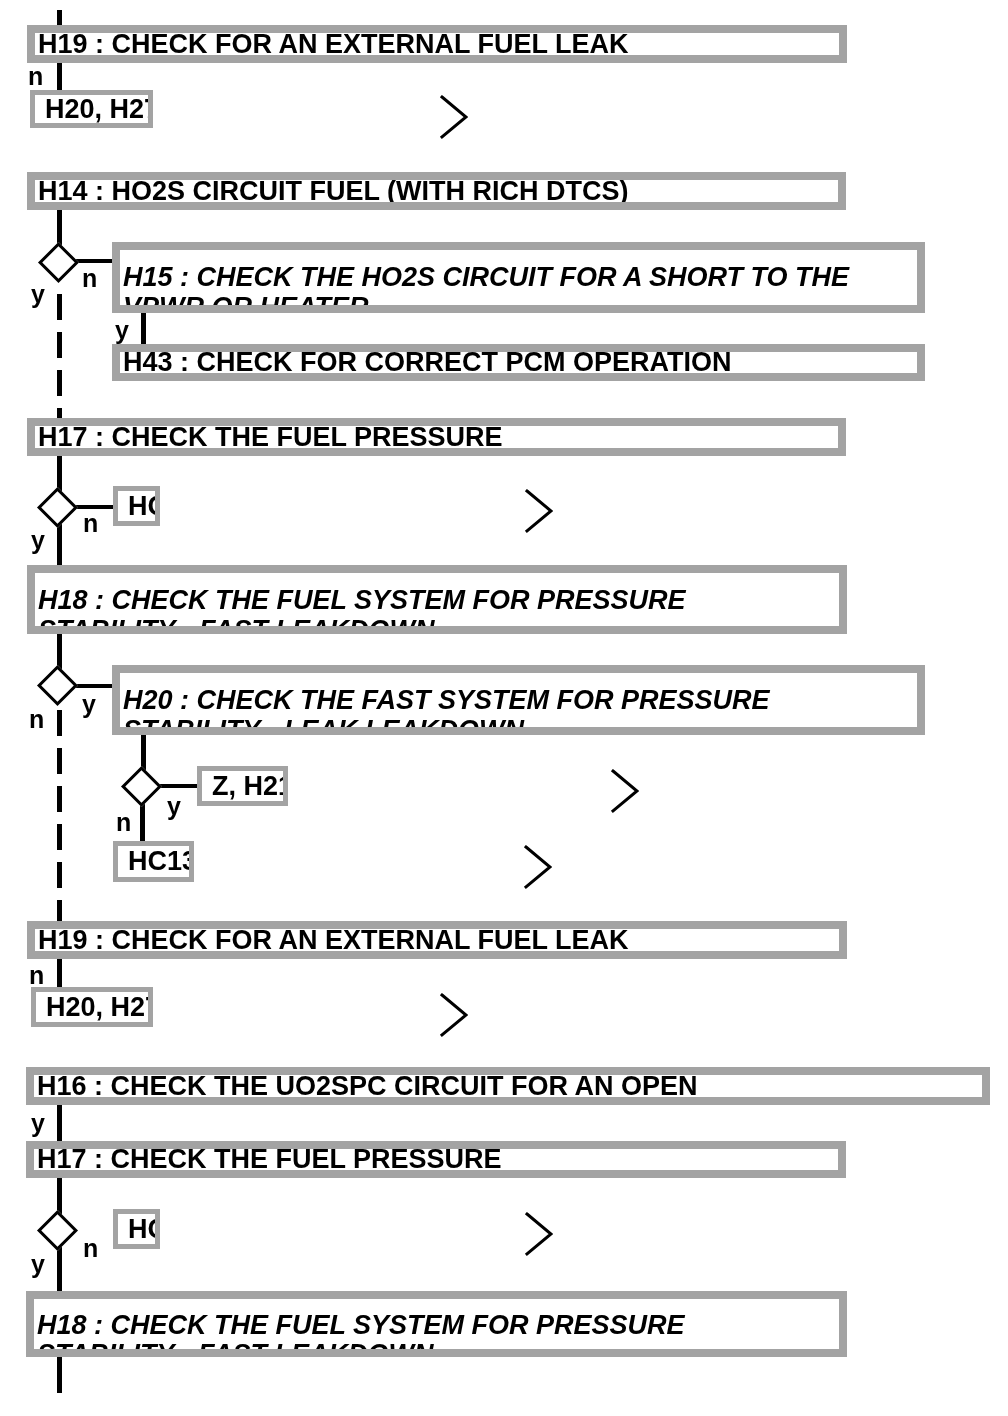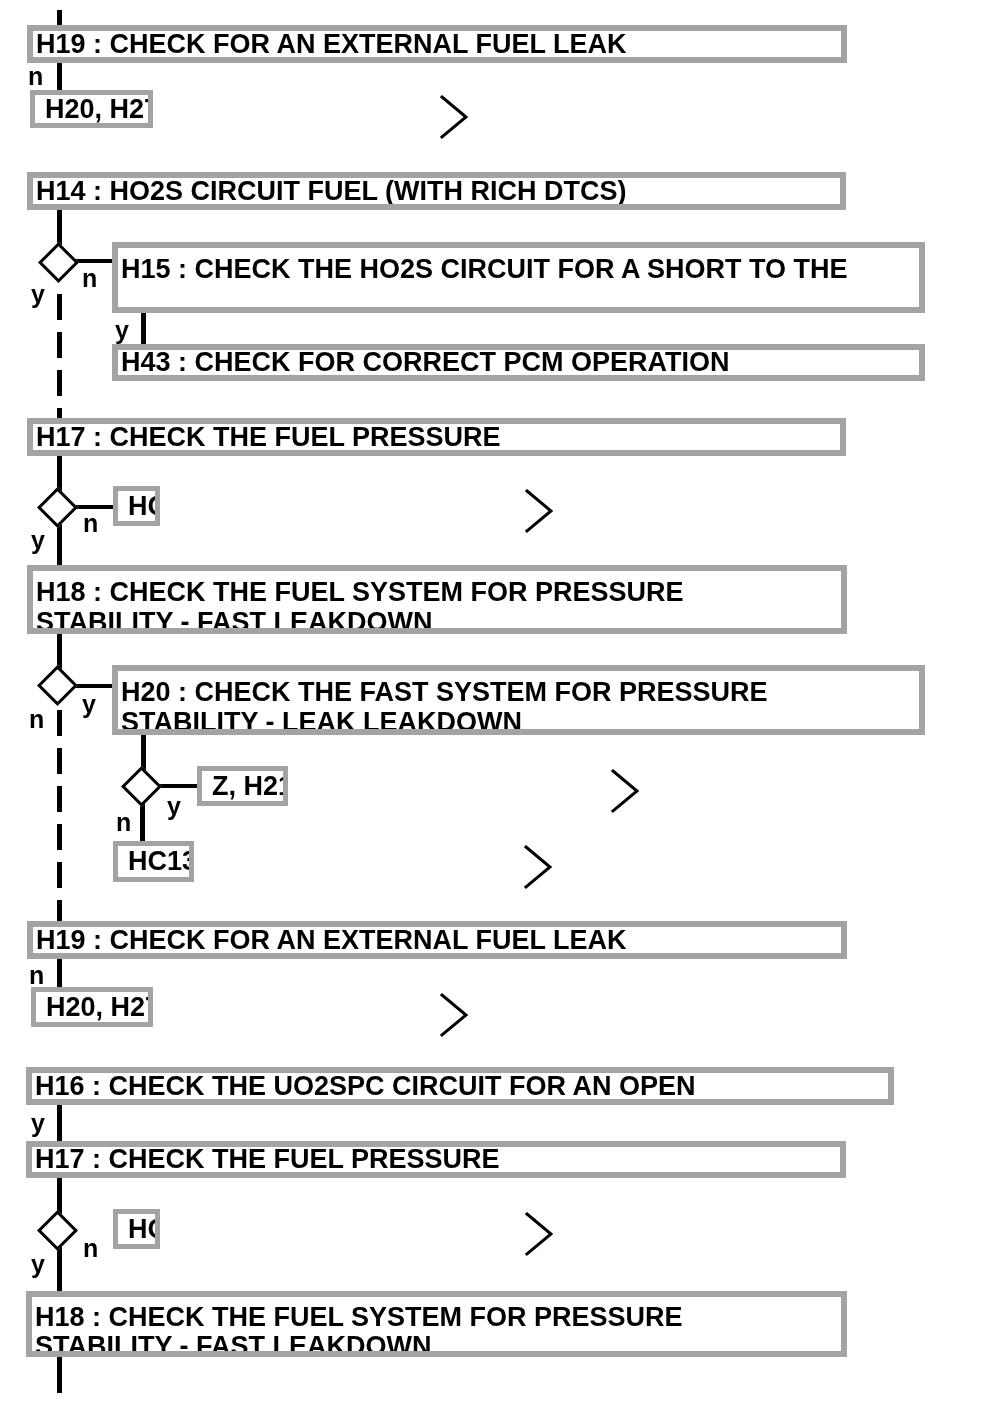--- a/index.html
+++ b/index.html
@@ -3,25 +3,25 @@
 <meta charset="utf-8">
 <style>
   html,body { margin:0; padding:0; background:#ffffff; }
   .stage {
     position:relative; width:1008px; height:1416px; background:#ffffff;
     font-family:"Liberation Sans", sans-serif; color:#000;
     overflow:hidden;
   }
   .box {
     position:absolute; box-sizing:border-box; background:#fff;
-    border:6px solid #a3a3a3; font-weight:bold; font-size:27px;
+    border:8px solid #a3a3a3; font-weight:bold; font-size:27px;
     white-space:nowrap; overflow:hidden; padding:0 2px 0 3px;
   }
   .single { display:flex; align-items:center; }
-  .multi  { padding-top:6px; line-height:30px; }
+  .multi  { padding-top:12px; line-height:30px;font-style:italic; }
   .small  { border-width:5px; padding-left:10px; }
   .vline  { position:absolute; width:5px; background:#000; }
   .hline  { position:absolute; height:4px; background:#000; }
   .dashv  {
     position:absolute; width:5px;
     background:repeating-linear-gradient(to bottom, #000 0 26px, transparent 26px 38px);
   }
   .diamond {
     position:absolute; width:29px; height:29px; box-sizing:border-box;
     border:3px solid #000; background:#fff; transform:rotate(45deg);
@@ -64,20 +64,21 @@
   <div class="diamond" style="left:43px;top:1216px"></div>
 
   <div class="box single" style="left:27px;top:25px;width:820px;height:38px">H19 : CHECK FOR AN EXTERNAL FUEL LEAK</div>
 
   <div class="box small single" style="left:30px;top:90px;width:123px;height:38px">H20, H27</div>
 
   <div class="box single" style="left:27px;top:172px;width:819px;height:38px">H14 : HO2S CIRCUIT FUEL (WITH RICH DTCS)</div>
 
   <div class="box multi" style="left:112px;top:242px;width:813px;height:71px">
     <div>H15 : CHECK THE HO2S CIRCUIT FOR A SHORT TO THE</div>
+    <div>VPWR OR HEATER</div>
   </div>
 
   <div class="box single" style="left:112px;top:344px;width:813px;height:37px">H43 : CHECK FOR CORRECT PCM OPERATION</div>
 
   <div class="box single" style="left:27px;top:418px;width:819px;height:38px">H17 : CHECK THE FUEL PRESSURE</div>
 
   <div class="box small single" style="left:113px;top:486px;width:47px;height:40px">HC</div>
 
   <div class="box multi" style="left:27px;top:565px;width:820px;height:69px">
     <div>H18 : CHECK THE FUEL SYSTEM FOR PRESSURE</div>
@@ -90,21 +91,21 @@
   </div>
 
   <div class="box small single" style="left:197px;top:766px;width:91px;height:40px">Z, H21</div>
 
   <div class="box small single" style="left:113px;top:841px;width:81px;height:41px">HC13</div>
 
   <div class="box single" style="left:27px;top:921px;width:820px;height:38px">H19 : CHECK FOR AN EXTERNAL FUEL LEAK</div>
 
   <div class="box small single" style="left:31px;top:987px;width:122px;height:40px">H20, H27</div>
 
-  <div class="box single" style="left:26px;top:1067px;width:868px;height:38px">H16 : CHECK THE UO2SPC CIRCUIT FOR AN OPEN</div>
+  <div class="box single" style="left:26px;top:1067px;width:964px;height:38px">H16 : CHECK THE UO2SPC CIRCUIT FOR AN OPEN</div>
 
   <div class="box single" style="left:26px;top:1141px;width:820px;height:37px">H17 : CHECK THE FUEL PRESSURE</div>
 
   <div class="box small single" style="left:113px;top:1209px;width:47px;height:40px">HC</div>
 
   <div class="box multi" style="left:26px;top:1291px;width:821px;height:66px;line-height:29px">
     <div>H18 : CHECK THE FUEL SYSTEM FOR PRESSURE</div>
     <div>STABILITY - FAST LEAKDOWN</div>
   </div>
 

